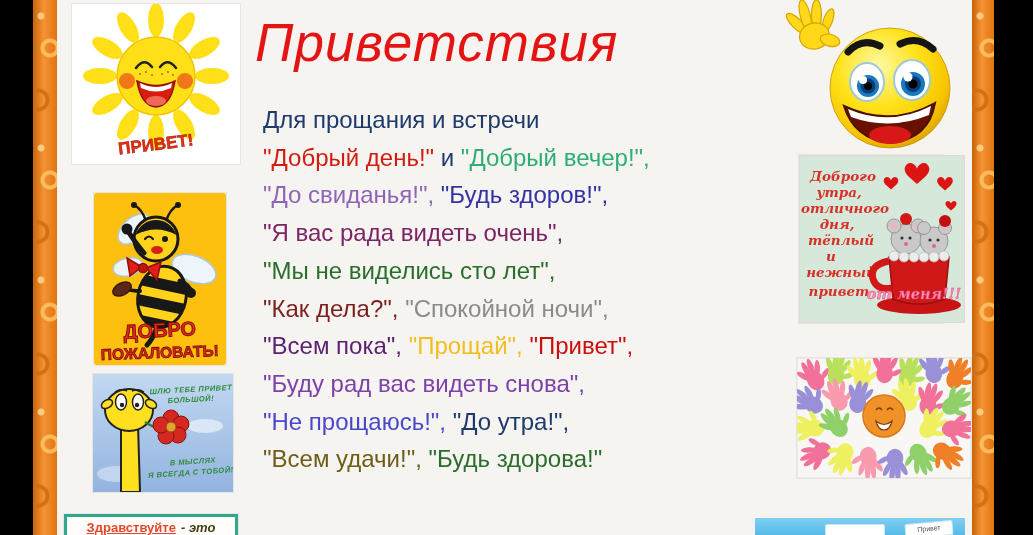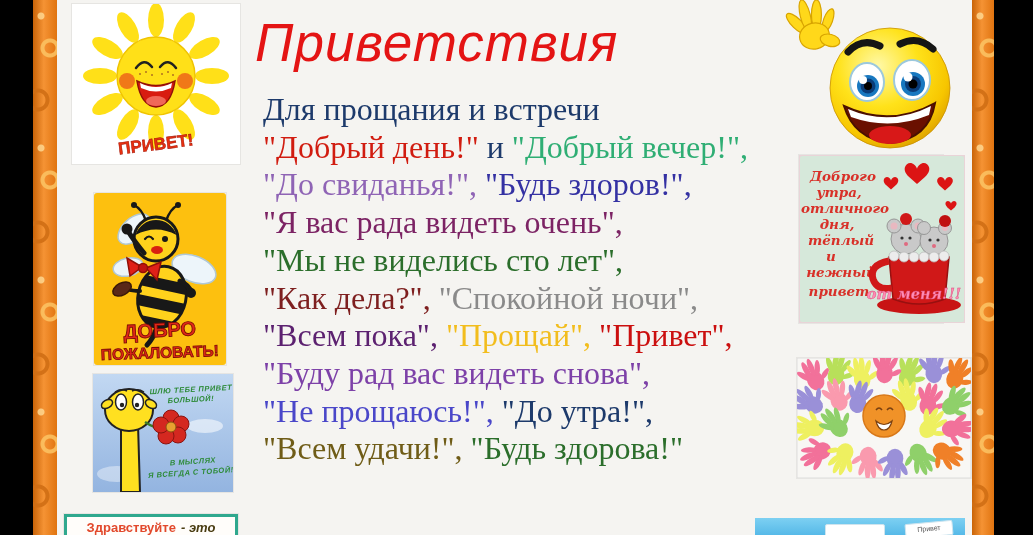--- a/index.html
+++ b/index.html
@@ -11,30 +11,30 @@
       radial-gradient(circle 11px at 17px 48px, rgba(255,215,135,0) 5px, rgba(252,196,100,.85) 6px, rgba(252,196,100,.85) 9px, rgba(255,215,135,0) 10px),
       radial-gradient(circle 13px at 5px 100px, rgba(0,0,0,0) 7px, rgba(208,110,20,.9) 8px, rgba(208,110,20,.9) 11px, rgba(0,0,0,0) 12px),
       radial-gradient(circle at 8px 16px, rgba(255,220,150,.8) 3px, rgba(0,0,0,0) 4px),
       linear-gradient(90deg,#c96408,#f59334 45%,#e07410);
     background-size:24px 132px,24px 132px,24px 132px,100% 100%;
     background-repeat:repeat-y,repeat-y,repeat-y,no-repeat;}
   .frame-left{left:33px;width:24px;}
   .frame-right{left:972px;width:22px;}
   .title{position:absolute;left:255px;top:12px;width:500px;
          font-size:53px;font-style:italic;color:#e41414;letter-spacing:1px;}
-  .poem{position:absolute;left:263px;top:91px;font-size:32px;line-height:37.7px;font-family:Liberation Serif, serif;}
+  .poem{position:absolute;left:263px;top:101px;font-size:24px;line-height:37.7px;}
   .poem-line{white-space:pre;}
   .card{position:absolute;box-shadow:0 0 0 1px rgba(0,0,0,0.06);}
   .sun-card{left:72px;top:4px;width:168px;height:160px;background:#fff;}
   .bee-card{left:94px;top:193px;width:132px;height:172px;}
   .giraffe-card{left:93px;top:374px;width:140px;height:118px;}
   .hello-card{left:64px;top:514px;width:168px;height:30px;background:#fffdfa;
       border:3px solid #2fa88e;display:flex;align-items:flex-start;justify-content:center;
       gap:5px;padding-top:3px;font-size:13px;font-weight:bold;}
-  .hello-word1{color:#e2492c;}
+  .hello-word1{color:#e2492c;text-decoration:underline;}
   .hello-word2{color:#4a3d12;font-style:italic;text-align:right;}
   .smiley-wrap{position:absolute;left:782px;top:0;width:190px;height:150px;}
   .mice-card{left:799px;top:155px;width:144px;height:168px;}
   .hands-card{left:797px;top:358px;width:174px;height:120px;background:#fdfdfc;}
   .bubble-card{left:755px;top:518px;width:210px;height:30px;
       background:linear-gradient(180deg,#7dd0f2,#39a8e0);position:absolute;}
   .bubble{position:absolute;background:#fff;border:1px solid #cfe4ee;border-radius:2px;}
   .bubble1{left:70px;top:6px;width:58px;height:12px;}
   .bubble2{left:150px;top:4px;width:46px;height:13px;transform:rotate(-5deg);
       font-size:7px;color:#555;text-align:center;line-height:12px;}

